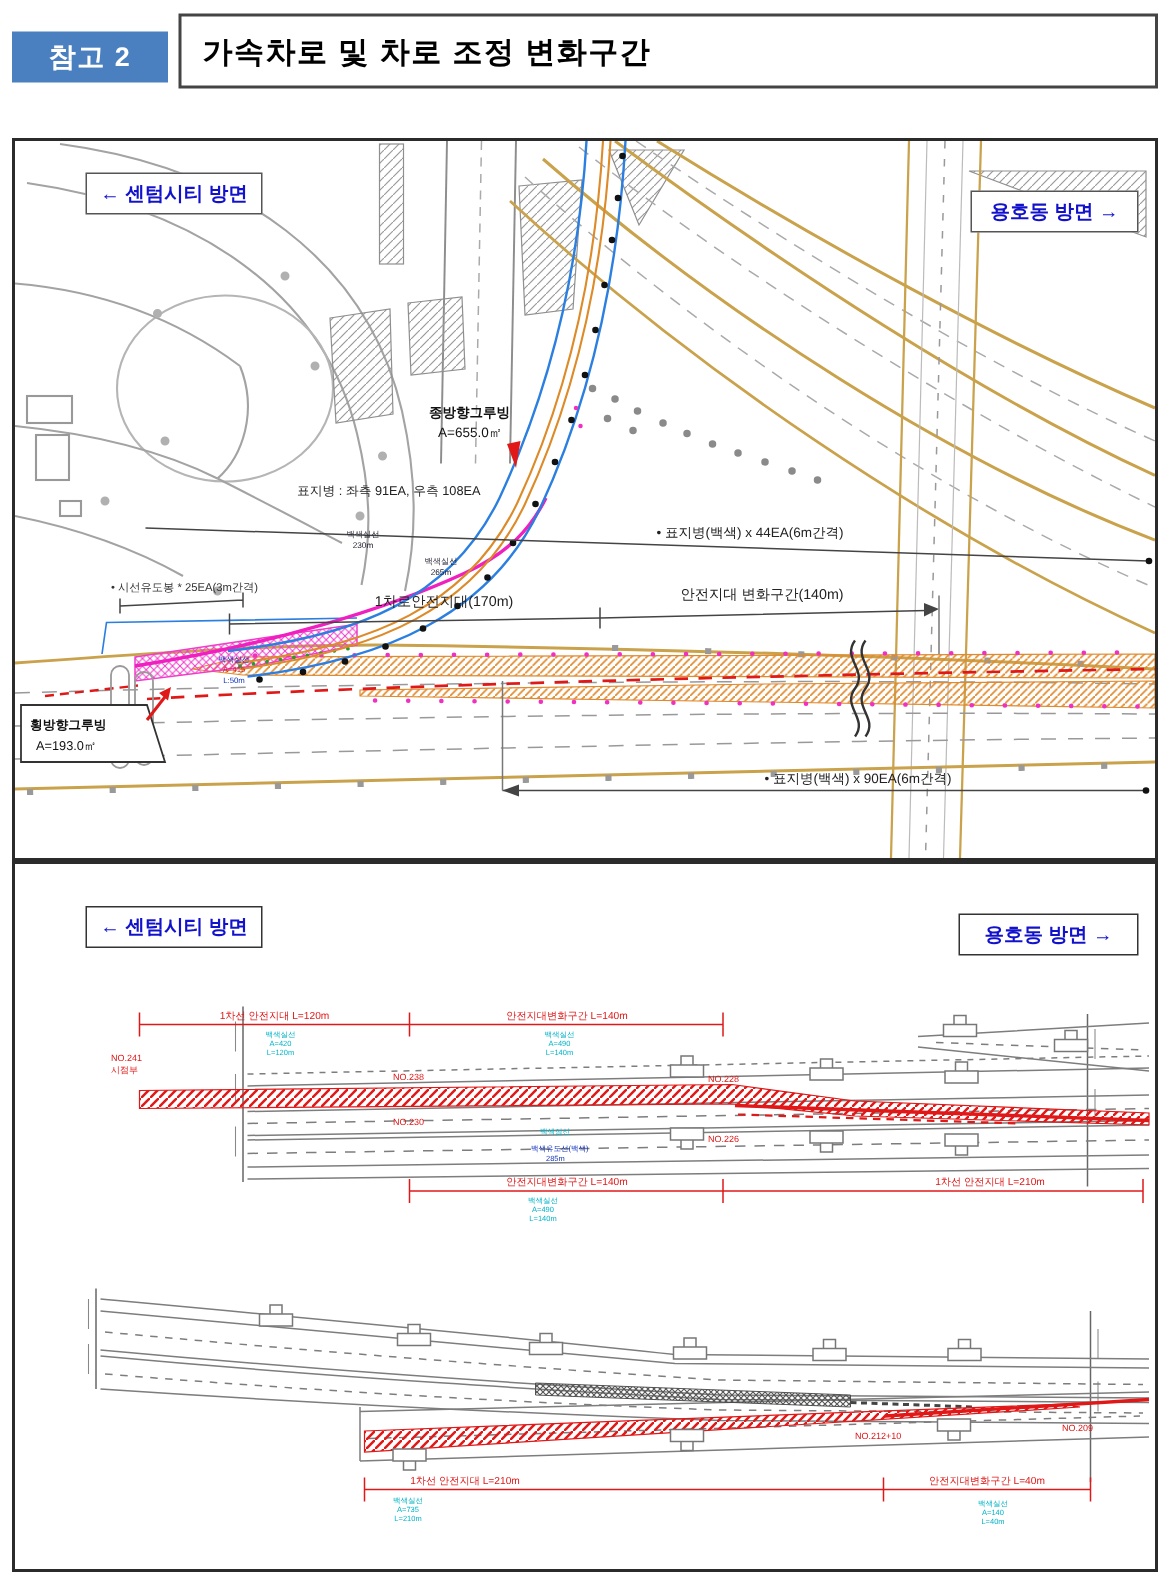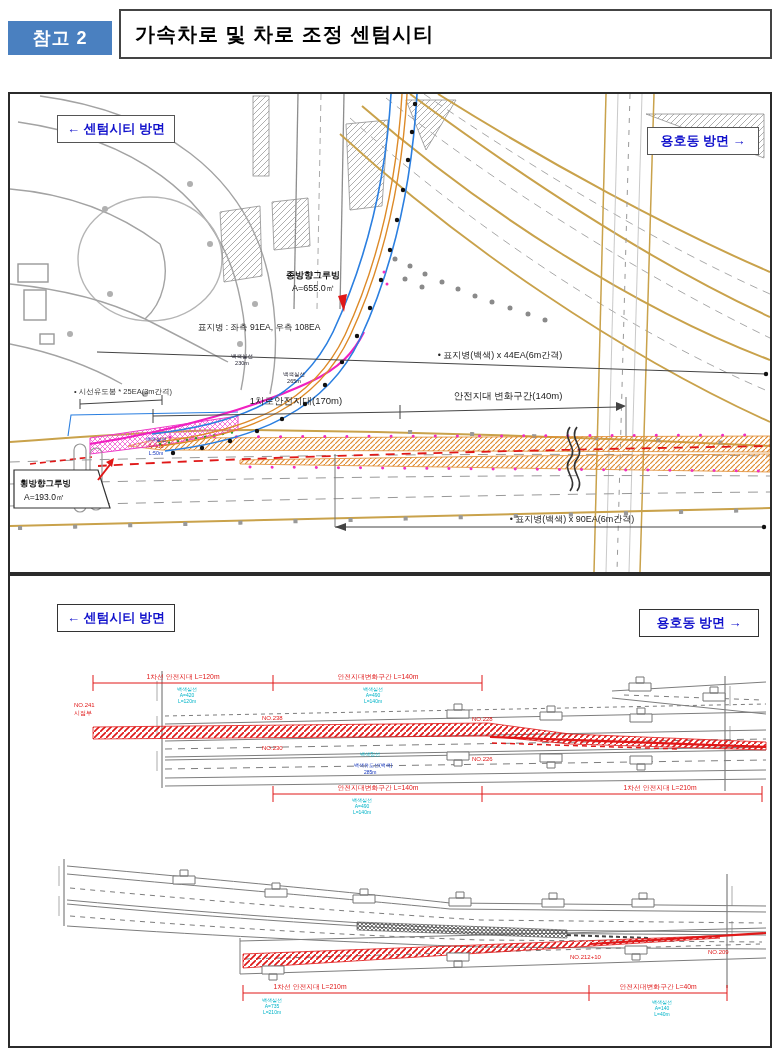--- a/index.html
+++ b/index.html
@@ -18,21 +18,21 @@
           justify-content:center;font-weight:bold;color:#1212cc;font-size:13px;white-space:nowrap;z-index:5;}
   svg{position:absolute;left:0;top:0;}
   text{font-family:"Liberation Sans","DejaVu Sans",sans-serif;}
 </style>
 </head>
 <body>
 <div id="page">
 
 <div class="badge">참고 2</div>
 <div class="titlebox">
-  <span>가속차로 및 차로 조정 센텀시티</span>
+  <span>가속차로 및 차로 조정 변화구간</span>
 </div>
 
 <div class="panel" id="panel-top">
   <div class="dirbox" style="left:47px;top:21px;width:116px;height:26px;">← 센텀시티 방면</div>
   <div class="dirbox" style="left:637px;top:33px;width:110px;height:26px;">용호동 방면 →</div>
 
   <svg width="760" height="478" viewBox="0 0 760 478">
     <defs>
       <pattern id="pHatch" width="6" height="6" patternUnits="userSpaceOnUse">
         <path d="M0,6 L6,0" stroke="#9a9a9a" stroke-width="0.8"></path>

